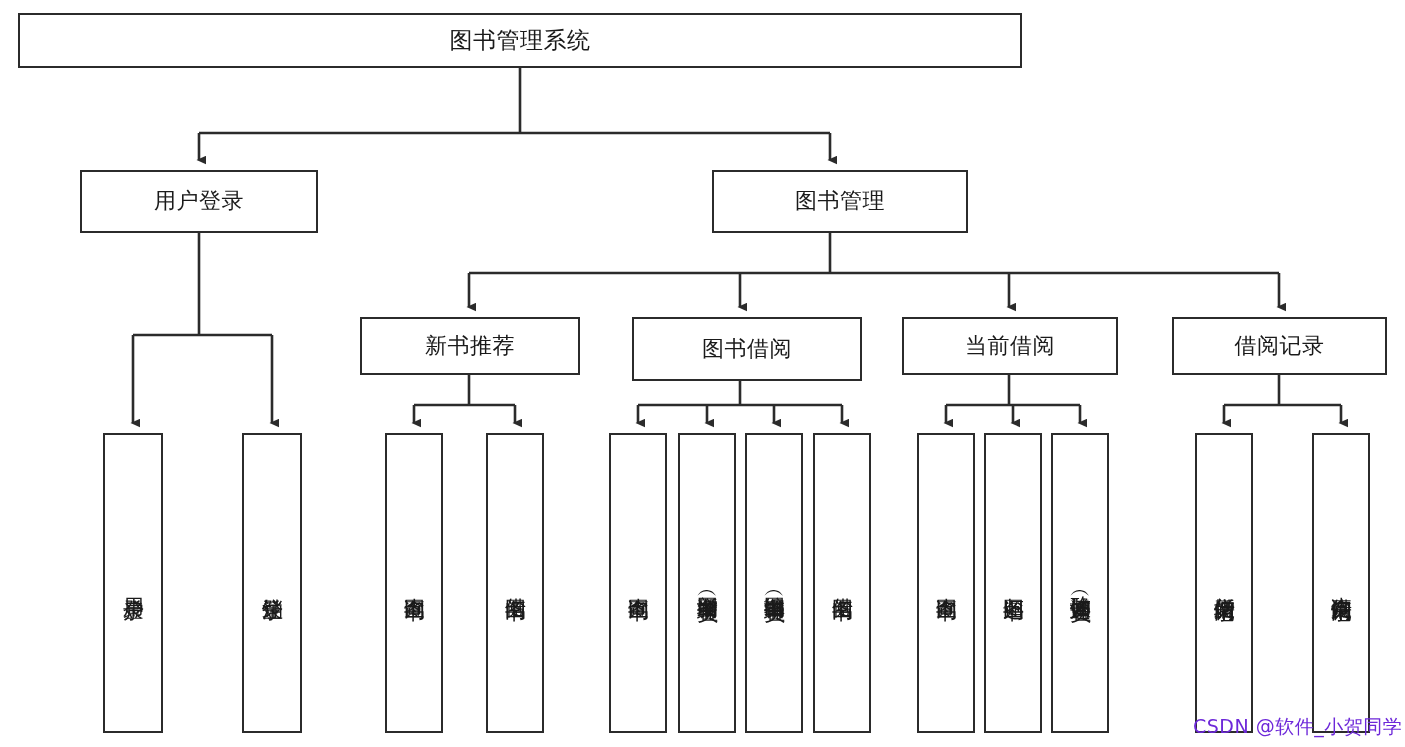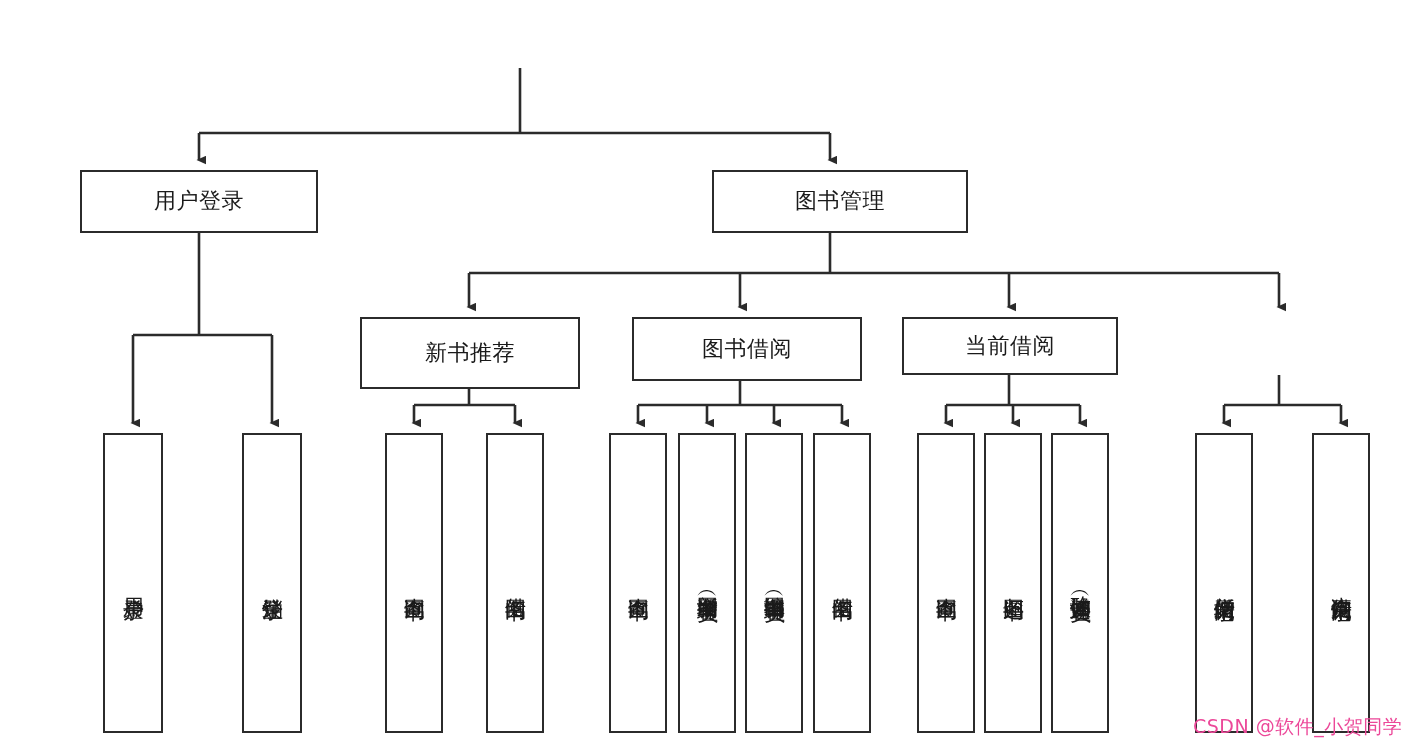--- a/index.html
+++ b/index.html
@@ -54,21 +54,21 @@
     text-orientation: upright;
     -webkit-writing-mode: vertical-rl;
     line-height: 1.18;
     letter-spacing: 1px;
     white-space: nowrap;
     display: block;
   }
   .watermark {
     position: absolute;
     font-size: 19px;
-    color: #ec4899;
+    color: #6d28d9;
     letter-spacing: 0.5px;
     white-space: nowrap;
     font-family: "DejaVu Sans", "Liberation Sans", sans-serif;
   }
 </style>
 </head>
 <body>
 
 <div id="canvas">
 
@@ -115,36 +115,42 @@
       <path d="M1013,405 L1013,423" marker-end="url(#arrow)"></path>
       <path d="M1080,405 L1080,423" marker-end="url(#arrow)"></path>
 
       <path d="M1279,375 L1279,405"></path>
       <path d="M1224,405 L1341,405"></path>
       <path d="M1224,405 L1224,423" marker-end="url(#arrow)"></path>
       <path d="M1341,405 L1341,423" marker-end="url(#arrow)"></path>
     </g>
   </svg>
 
+  <div class="node h root" style="left:18px; top:13px; width:1004px; height:55px;">
+    <span>图书管理系统</span>
+  </div>
 
   <div class="node h" style="left:80px; top:170px; width:238px; height:63px;">
     <span>用户登录</span>
   </div>
   <div class="node h" style="left:712px; top:170px; width:256px; height:63px;">
     <span>图书管理</span>
   </div>
 
-  <div class="node h" style="left:360px; top:317px; width:220px; height:72px;">
+  <div class="node h" style="left:360px; top:317px; width:220px; height:58px;">
     <span>新书推荐</span>
   </div>
   <div class="node h" style="left:632px; top:317px; width:230px; height:64px;">
     <span>图书借阅</span>
   </div>
   <div class="node h" style="left:902px; top:317px; width:216px; height:58px;">
     <span>当前借阅</span>
+  </div>
+  <div class="node h" style="left:1172px; top:317px; width:215px; height:58px;">
+    <span>借阅记录</span>
   </div>
 
   <div class="node v" style="left:103px; top:433px; width:60px; height:300px;">
     <span class="vtext">用户登录</span>
   </div>
   <div class="node v" style="left:242px; top:433px; width:60px; height:300px;">
     <span class="vtext">注销登录</span>
   </div>
 
   <div class="node v" style="left:385px; top:433px; width:58px; height:300px;">

